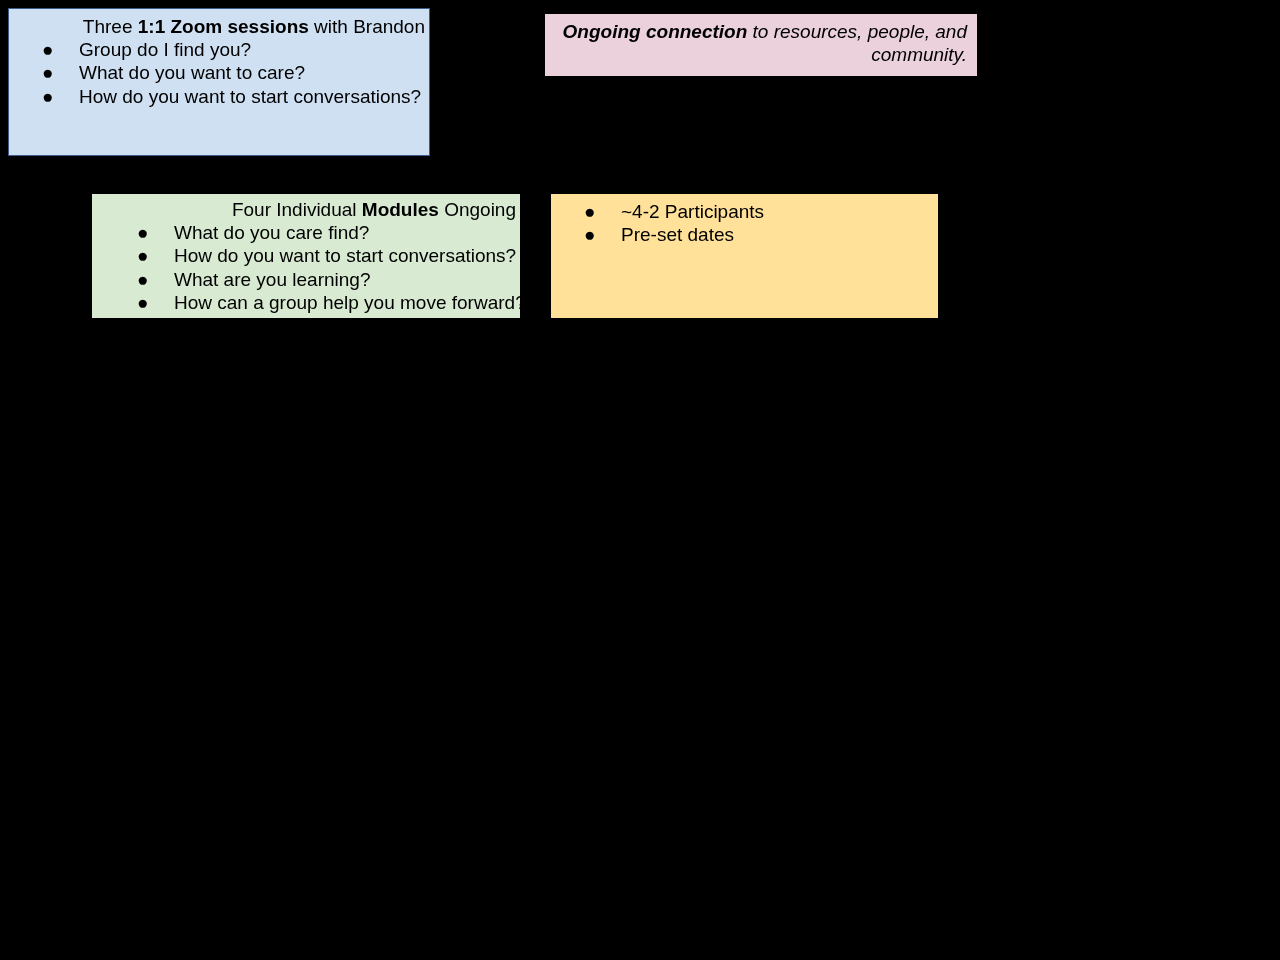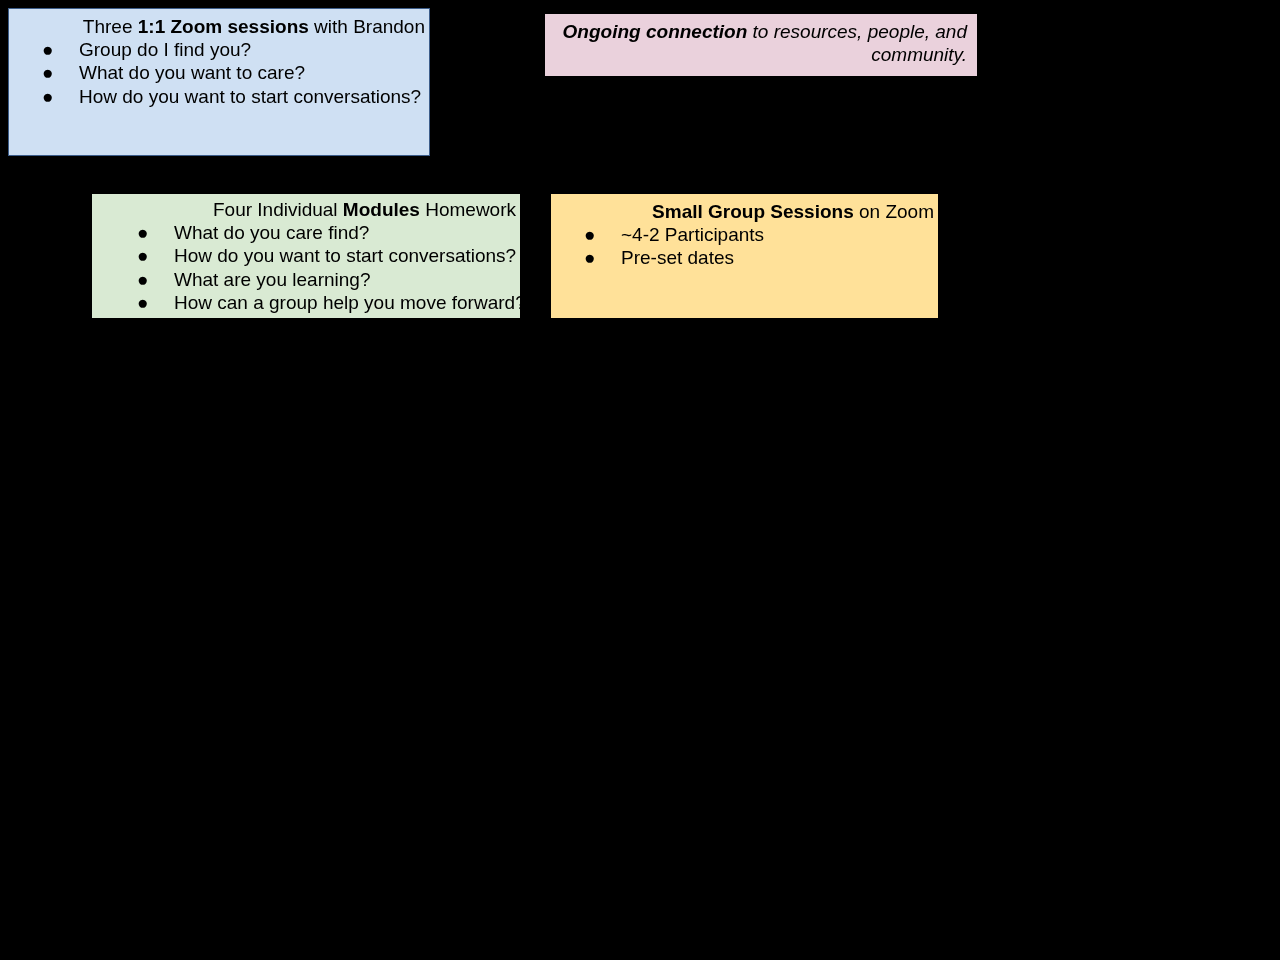--- a/index.html
+++ b/index.html
@@ -126,21 +126,21 @@
         <span>How do you want to start conversations?</span>
       </li>
     </ul>
   </div>
 
   <div class="card" id="card-ongoing-connection">
     <span class="card-title"><span></span><span class="b">Ongoing connection</span><span> to resources, people, and community.</span></span>
   </div>
 
   <div class="card" id="card-homework-modules">
-    <span class="card-title"><span>Four Individual </span><span class="b">Modules</span><span> Homework</span></span>
+    <span class="card-title"><span>Four Individual </span><span class="b">Modules</span><span> Ongoing</span></span>
     <ul class="bullets">
       <li>
         <span class="dot">●</span>
         <span>What do you care find?</span>
       </li>
       <li>
         <span class="dot">●</span>
         <span>How do you want to start conversations?</span>
       </li>
       <li>
@@ -148,21 +148,20 @@
         <span>What are you learning?</span>
       </li>
       <li>
         <span class="dot">●</span>
         <span>How can a group help you move forward?</span>
       </li>
     </ul>
   </div>
 
   <div class="card" id="card-small-group">
-    <span class="card-title"><span></span><span class="b">Small Group Sessions</span><span> on Zoom</span></span>
     <ul class="bullets">
       <li>
         <span class="dot">●</span>
         <span>~4-2 Participants</span>
       </li>
       <li>
         <span class="dot">●</span>
         <span>Pre-set dates</span>
       </li>
     </ul>

